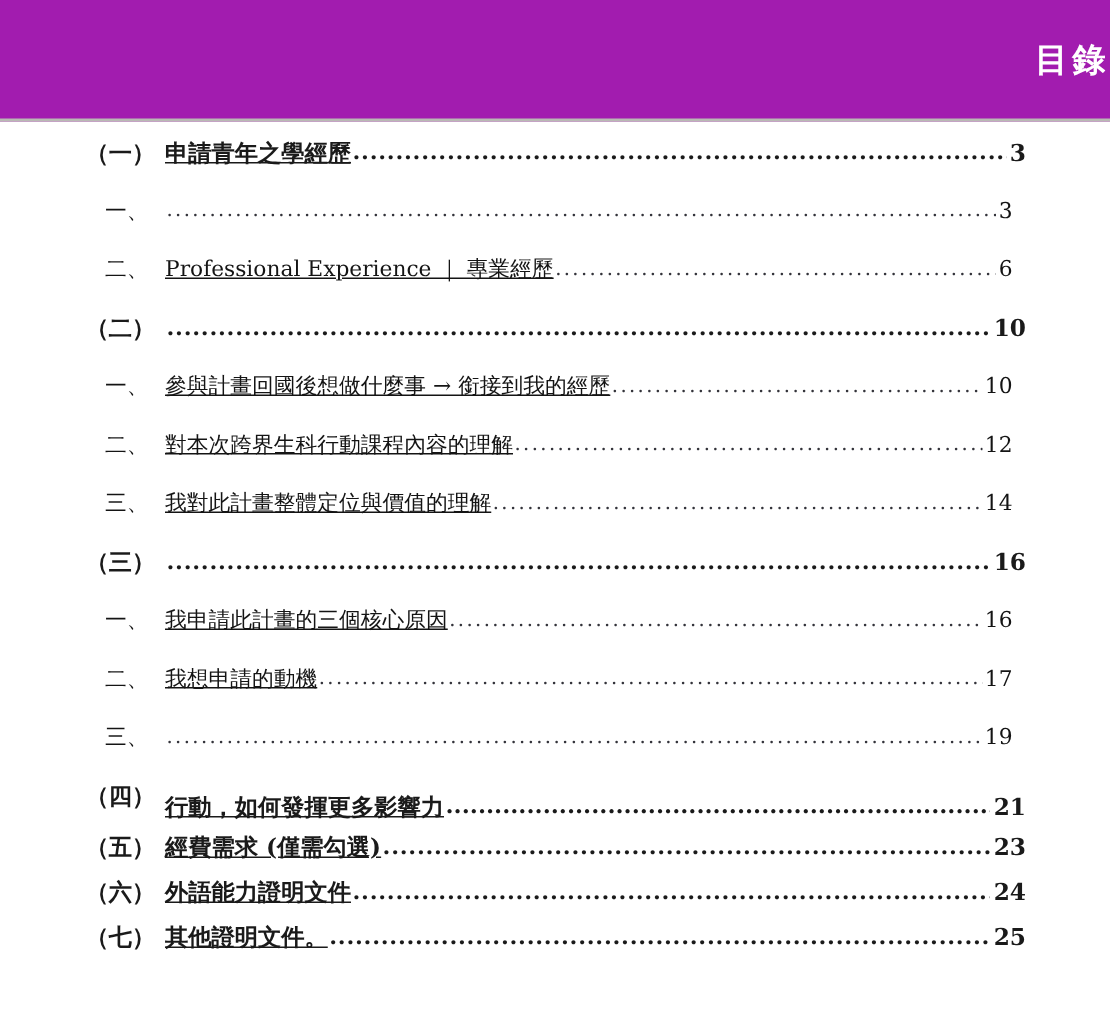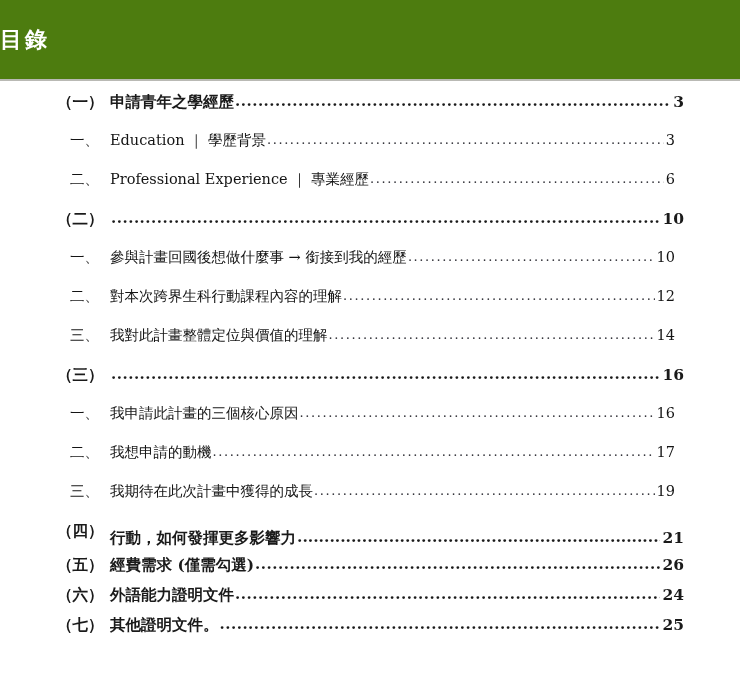--- a/index.html
+++ b/index.html
@@ -11,24 +11,24 @@
     width: 740px;
     height: 682px;
     overflow: hidden;
     font-family: "DejaVu Serif", "Liberation Serif", serif;
     color: #1a1a1a;
   }
 
   
   .header-bar {
     height: 81px;
-    background: #4d7c0f;
+    background: #a21caf;
     display: flex;
     align-items: center;
-    justify-content: flex-start;
+    justify-content: flex-end;
     border-bottom: 2px solid #b9b9b4;
     box-sizing: border-box;
   }
   .header-title {
     color: #ffffff;
     font-size: 22px;
     font-weight: bold;
     letter-spacing: 3px;
     font-family: "DejaVu Serif", "Liberation Serif", serif;
   }
@@ -74,20 +74,21 @@
     width: 53px;
     letter-spacing: 0;
   }
   .row.level2 .num {
     width: 40px;
   }
 
   .label {
     flex: 0 0 auto;
     white-space: nowrap;
+    text-decoration: underline;
   }
 
   
   .leader {
     flex: 1 1 auto;
     overflow: hidden;
     white-space: nowrap;
     margin: 0 1px;
     position: relative;
     bottom: 1px;
@@ -147,21 +148,20 @@
 
 <div class="toc" id="toc-root">
     <div class="row level1 first">
       <span class="num">（一）</span>
       <span class="label">申請青年之學經歷</span>
       <span class="leader">........................................................................................................................................................................................................</span>
       <span class="page">3</span>
     </div>
     <div class="row level2">
       <span class="num">一、</span>
-      <span class="label">Education ｜ 學歷背景</span>
       <span class="leader">........................................................................................................................................................................................................</span>
       <span class="page">3</span>
     </div>
     <div class="row level2">
       <span class="num">二、</span>
       <span class="label">Professional Experience ｜ 專業經歷</span>
       <span class="leader">........................................................................................................................................................................................................</span>
       <span class="page">6</span>
     </div>
     <div class="row level1">
@@ -199,39 +199,38 @@
       <span class="page">16</span>
     </div>
     <div class="row level2">
       <span class="num">二、</span>
       <span class="label">我想申請的動機</span>
       <span class="leader">........................................................................................................................................................................................................</span>
       <span class="page">17</span>
     </div>
     <div class="row level2">
       <span class="num">三、</span>
-      <span class="label">我期待在此次計畫中獲得的成長</span>
       <span class="leader">........................................................................................................................................................................................................</span>
       <span class="page">19</span>
     </div>
     <div class="row wrap">
       <span class="num" style="width: 53px;">（四）</span>
       <div class="wrap-body">
         <div class="wrap-line2">
           <span class="label">行動，如何發揮更多影響力</span>
           <span class="leader">........................................................................................................................................................................................................</span>
           <span class="page">21</span>
         </div>
       </div>
     </div>
     <div class="row level1 tight">
       <span class="num">（五）</span>
       <span class="label">經費需求 (僅需勾選)</span>
       <span class="leader">........................................................................................................................................................................................................</span>
-      <span class="page">26</span>
+      <span class="page">23</span>
     </div>
     <div class="row level1 tight">
       <span class="num">（六）</span>
       <span class="label">外語能力證明文件</span>
       <span class="leader">........................................................................................................................................................................................................</span>
       <span class="page">24</span>
     </div>
     <div class="row level1 tight">
       <span class="num">（七）</span>
       <span class="label">其他證明文件。</span>

